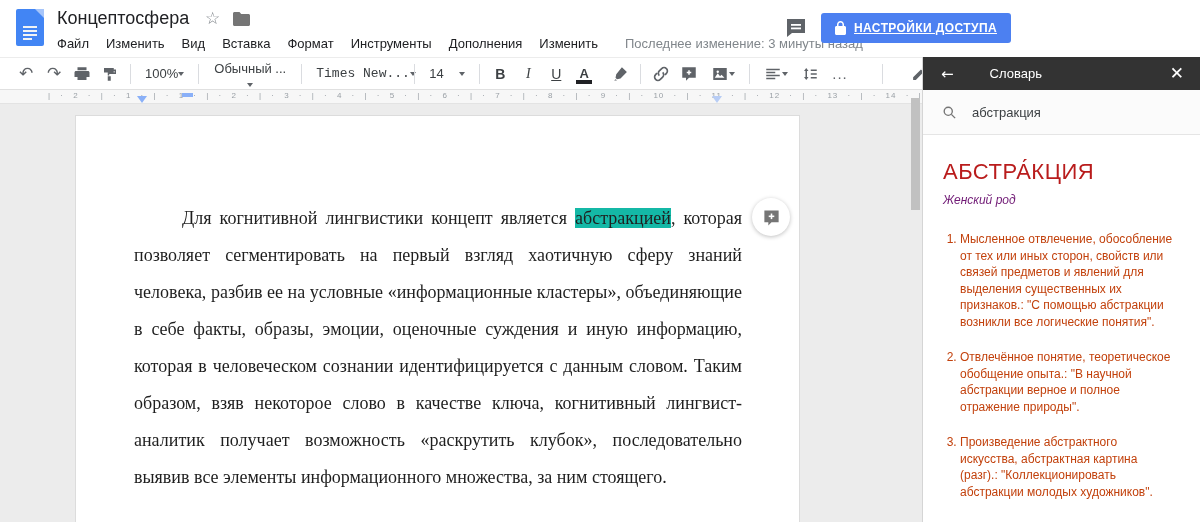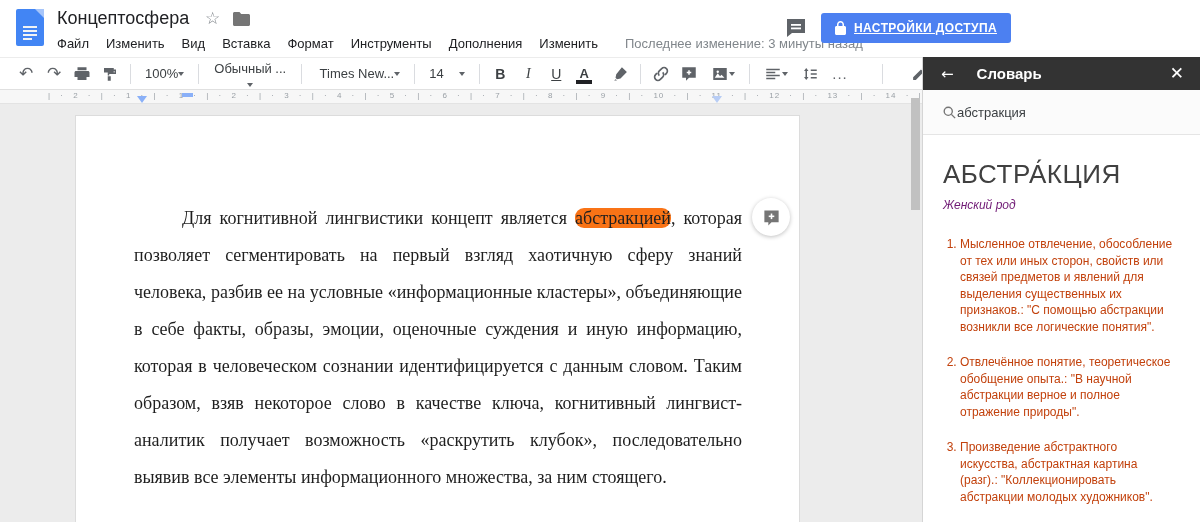--- a/index.html
+++ b/index.html
@@ -65,39 +65,39 @@
   .vruler { position:absolute; left:0; top:104px; width:9px; height:418px; background:#f7f7f7;
     border-right:1px solid #e7e7e7;
     background-image:repeating-linear-gradient(to bottom,#f7f7f7 0,#f7f7f7 8px,#c9c9c9 8px,#c9c9c9 9px,#f7f7f7 9px,#f7f7f7 37px); }
   
   .canvas { position:absolute; left:0; top:104px; width:922px; height:418px; background:#ececec; }
   .page { position:absolute; left:75px; top:11px; width:725px; height:420px; background:#fff;
     border:1px solid #dcdcdc; border-bottom:none; }
   .page-text { padding:84px 57px 0 58px; font-family:"Liberation Serif", serif;
     font-size:18px; line-height:37px; color:#1f1f1f; text-align:justify; }
   .page-text p { text-indent:48px; }
-  .hl { background:#f97316;border-radius:9px; }
+  .hl { background:#14b8a6; }
   .add-comment-fab { position:absolute; left:752px; top:94px; width:38px; height:38px;
     background:#fff; border-radius:50%; box-shadow:0 1px 4px rgba(0,0,0,.25);
     display:flex; align-items:center; justify-content:center; cursor:pointer; }
   .doc-scrollbar { position:absolute; left:911px; top:98px; width:9px; height:112px;
     background:#c1c1c1; border-radius:0; cursor:pointer; }
   
   .sidebar { position:absolute; right:0; top:57px; width:278px; height:465px; background:#fff;
     border-left:1px solid #d5d5d5; }
   .sb-header { height:33px; background:#333333; display:flex; align-items:center;
     padding:0 16px 0 18px; color:#fff; }
   .sb-back { font-family:"DejaVu Sans", sans-serif; font-size:15px; cursor:pointer; }
-  .sb-title { font-size:15px; font-weight:bold; margin-left:23px; flex:1; }
+  .sb-title { font-size:13px; font-weight:normal; margin-left:36px; flex:1; }
   .sb-close { font-size:17px; line-height:1; cursor:pointer; color:#fff; }
   .sb-search { height:45px; display:flex; align-items:center; padding-left:19px;
     background:#fbfbfb; border-bottom:1px solid #e5e5e5; }
-  .sb-search-text { font-size:13px; color:#3c4043; }
+  .sb-search-text { font-size:13px; color:#3c4043; margin-left:15px; }
   .sb-content { padding:24px 22px 0 20px; }
-  .headword { font-size:26px; color:#404040; letter-spacing:.5px; }
+  .headword { font-size:22px; color:#b91c1c; letter-spacing:.5px; }
   .pos { margin-top:8px; font-size:12px; font-style:italic; color:#701a75; }
   .defs { margin-top:24px; padding-left:17px; }
   .defs li { font-size:12px; line-height:16.5px; color:#c2410c; margin-bottom:19px; }
 </style>
 </head>
 <body>
 
 <div class="top-header">
   <div class="docs-logo">
     <div class="fold"></div>
@@ -161,21 +161,21 @@
   <div class="tb-dd">
     <span>100%</span>
       <span class="caret"></span>
   </div>
   <div class="tb-sep"></div>
   <div class="tb-dd" style="width:90px; justify-content:space-between;flex-direction:column;">
     <span>Обычный ...</span>
       <span class="caret"></span>
   </div>
   <div class="tb-sep"></div>
-  <div class="tb-dd" style="width:100px; justify-content:flex-end;">
+  <div class="tb-dd" style="width:100px; justify-content:space-between;font-family:Liberation Mono, monospace;">
     <span>Times New...</span>
       <span class="caret"></span>
   </div>
   <div class="tb-sep"></div>
   <div class="tb-dd" style="width:52px; justify-content:space-between;">
     <span>14</span>
       <span class="caret"></span>
   </div>
   <div class="tb-sep"></div>
   <div class="tb-letter b">B</div>

